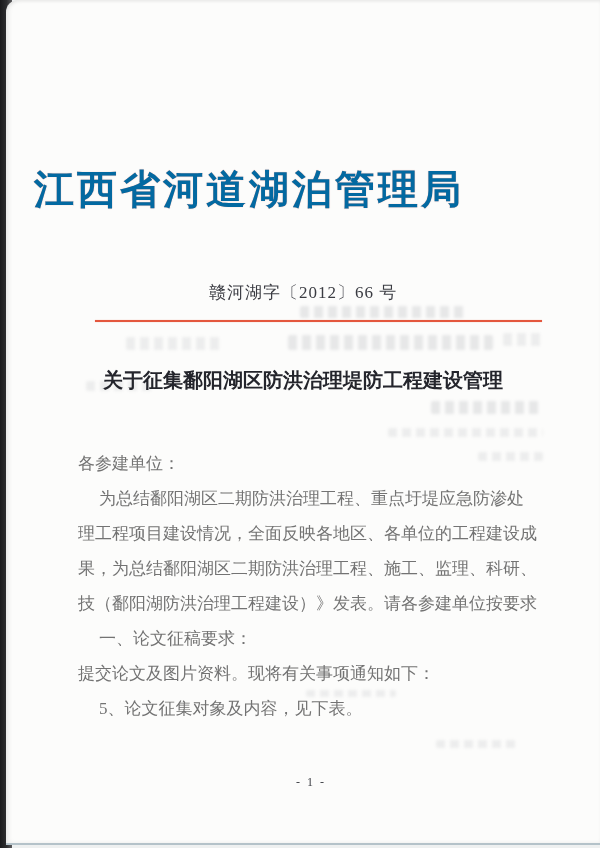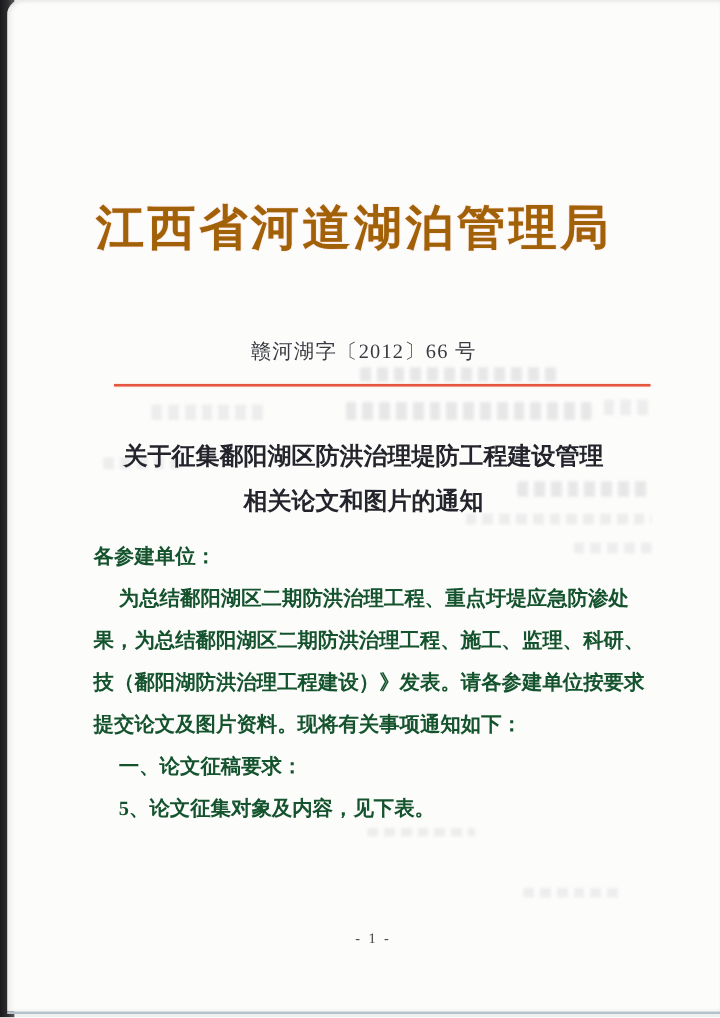--- a/index.html
+++ b/index.html
@@ -20,44 +20,44 @@
     border-top-left-radius:12px;
     box-shadow:inset 3px 0 4px rgba(0,0,0,.07), inset 0 2px 3px rgba(0,0,0,.04);
   }
   .bottom-edge {
     position:absolute; left:6px; top:843px; width:594px; height:2px;
     background:#b4c2c9;
   }
   
   .agency {
     position:absolute; top:166px; left:0; width:504px; padding-left:28px;
-    box-sizing:border-box; text-align:right;
+    box-sizing:border-box; text-align:left;
     font-size:40px; line-height:48px; font-weight:bold;
-    letter-spacing:3px; color:#a16207;
+    letter-spacing:3px; color:#0369a1;
     text-shadow:0 0 1px rgba(228,58,32,.45);
     white-space:nowrap;
   }
   .docnum {
     position:absolute; top:281px; left:0; width:594px; text-align:center;
     font-size:17px; letter-spacing:1px; color:#3a3b42; white-space:nowrap;
   }
   .rule {
     position:absolute; left:89px; top:320px; width:447px; height:2px;
     background:#e4573e; box-shadow:0 0 1px rgba(228,87,62,.6);
   }
   .title {
     position:absolute; top:363px; left:0; width:594px; text-align:center;
-    font-family:Liberation Sans, sans-serif;
+    font-family:Liberation Mono, monospace;
     font-size:20px; line-height:37px; font-weight:700;
     letter-spacing:0; color:#24252c; white-space:nowrap;
   }
   .body-col { position:absolute; left:72px; top:446px; width:486px; }
   .bline {
     height:35px; line-height:35px; white-space:nowrap;
-    font-size:17px; letter-spacing:0; color:#14532d;font-weight:bold;
+    font-size:17px; letter-spacing:0; color:#737373;
   }
   .bline.indent { padding-left:21px; }
   .pagenum {
     position:absolute; top:775px; left:8px; width:594px; text-align:center;
     font-size:12px; letter-spacing:2px; color:#3d3f45;
   }
   
   .smudge {
     position:absolute; border-radius:2px; filter:blur(1.5px);
     background:repeating-linear-gradient(90deg, rgba(118,122,130,.45) 0 9px, rgba(0,0,0,0) 9px 14px);
@@ -83,30 +83,30 @@
     <div class="smudge op25" style="left:430px; top:740px; width:80px;  height:8px;"></div>
 
     <div class="agency">江西省河道湖泊管理局</div>
 
     <div class="docnum">赣河湖字〔2012〕66 号</div>
 
     <div class="rule"></div>
 
     <div class="title">
       <div>关于征集鄱阳湖区防洪治理堤防工程建设管理</div>
-      <div>相关论文和图片的通知</div>
     </div>
 
     <div class="body-col">
         <div class="bline">各参建单位：</div>
         <div class="bline indent">为总结鄱阳湖区二期防洪治理工程、重点圩堤应急防渗处</div>
+        <div class="bline">理工程项目建设情况，全面反映各地区、各单位的工程建设成</div>
         <div class="bline">果，为总结鄱阳湖区二期防洪治理工程、施工、监理、科研、</div>
         <div class="bline">技（鄱阳湖防洪治理工程建设）》发表。请各参建单位按要求</div>
+        <div class="bline indent">一、论文征稿要求：</div>
         <div class="bline">提交论文及图片资料。现将有关事项通知如下：</div>
-        <div class="bline indent">一、论文征稿要求：</div>
         <div class="bline indent">5、论文征集对象及内容，见下表。</div>
       </div>
 
     <div class="pagenum">- 1 -</div>
   </div>
 
   <div class="bottom-edge"></div>
 </div>
 
 </body></html>

